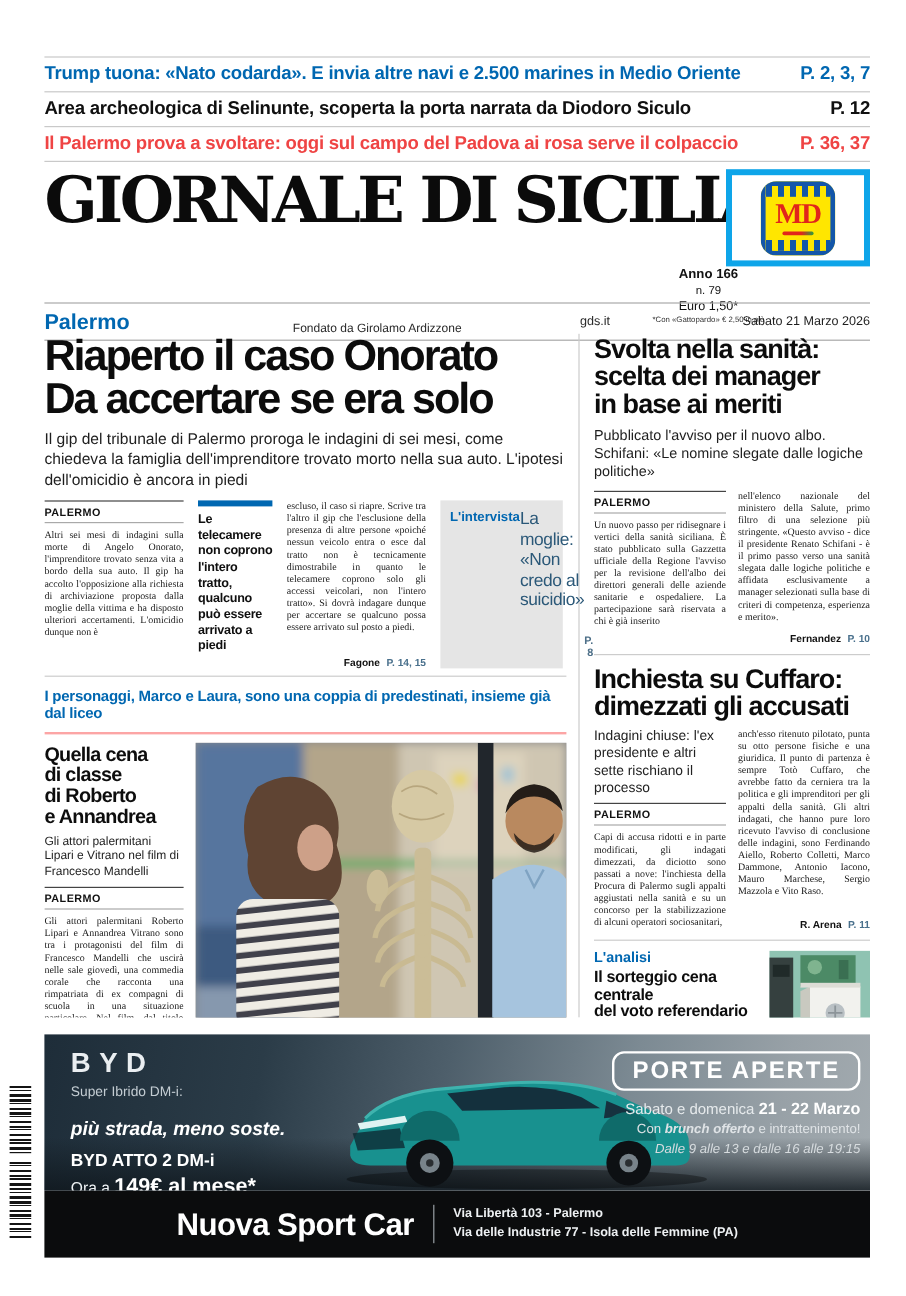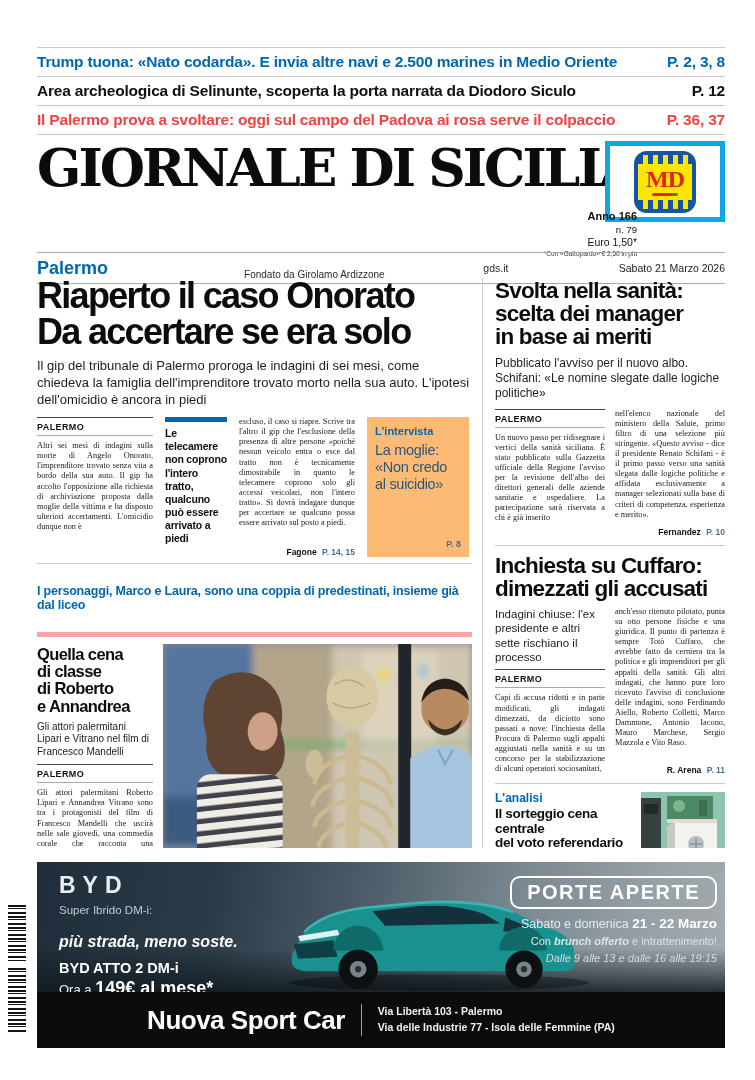--- a/index.html
+++ b/index.html
@@ -25,21 +25,21 @@
   .md{position:relative;width:62px;height:62px;background:#ffe600;border-radius:13px;
       box-shadow:inset 0 0 0 4px #1356a9;overflow:hidden;display:flex;flex-direction:column;
       align-items:center;justify-content:center;}
   .md::before,.md::after{content:"";position:absolute;left:4px;right:4px;height:9px;
       background:repeating-linear-gradient(90deg,#1356a9 0 5px,#ffe600 5px 10px);}
   .md::before{top:4px;} .md::after{bottom:4px;}
   .md-text{font-family:"Liberation Serif",serif;font-weight:bold;color:#e1251b;font-size:24px;
            letter-spacing:-1px;line-height:1;}
   .md-swoosh{width:26px;height:3px;border-radius:2px;margin-top:2px;
              background:linear-gradient(90deg,#e1251b 60%,#2e9e3f 100%);}
-  .edition{position:absolute;right:88px;top:72px;text-align:right;line-height:1.25;}
+  .edition{position:absolute;right:88px;top:85px;text-align:center;line-height:1.25;}
   .ed-anno{font-weight:bold;font-size:11px;}
   .ed-num{font-size:9.5px;}
   .ed-euro{font-size:10.5px;}
   .ed-note{font-size:6.5px;color:#333;margin-top:1px;}
 
   
   .dateline{position:absolute;left:37px;top:252px;width:688px;height:30px;display:flex;align-items:center;
             border-top:1px solid #a9a9a9;border-bottom:1px solid #a9a9a9;}
   .dl-city{color:#0067b1;font-weight:bold;font-size:18px;width:165px;}
   .dl-founded{flex:1.3;text-align:center;font-size:10px;color:#2a2a2a;margin-top:12px;}
@@ -60,26 +60,26 @@
   .bodytext{font-family:"Liberation Serif",serif;font-size:8.3px;line-height:1.22;text-align:justify;
             color:#191919;}
   .byline{text-align:right;font-size:8.5px;font-weight:bold;margin-top:2px;color:#111;}
   .byline .pg{color:#49708c;margin-left:3px;}
 
   .lead-cols{display:grid;grid-template-columns:116px 62px 116px 102px;column-gap:12px;height:140px;}
   .lead-col{display:flex;flex-direction:column;}
   .lead-col .bodytext{flex:1;overflow:hidden;}
   .pullquote{border-top:5px solid #0067b1;padding-top:5px;font-weight:bold;font-size:10.5px;
              line-height:1.25;letter-spacing:-0.2px;color:#0f0f0f;}
-  .intbox{background:#fdba74;padding:8px;display:flex;flex-direction:column;box-sizing:border-box;}
+  .intbox{background:#e5e5e5;padding:8px;display:flex;flex-direction:row;box-sizing:border-box;}
   .intlabel{color:#0067b1;font-weight:bold;font-size:11px;margin-bottom:5px;}
   .intquote{font-size:14.5px;line-height:1.16;color:#2b5878;letter-spacing:-0.3px;}
   .intpage{margin-top:auto;text-align:right;font-size:9px;font-weight:bold;color:#4d6f88;}
 
-  .strap{margin-top:6px;border-top:1px solid #ccc;border-bottom:5px solid #fca5a5;padding:20px 0;
+  .strap{margin-top:6px;border-top:1px solid #ccc;border-bottom:2px solid #fca5a5;padding:9px 0;
          color:#0067b1;font-weight:bold;font-size:12.5px;letter-spacing:-0.2px;}
 
   .film{display:grid;grid-template-columns:116px 1fr;column-gap:10px;margin-top:7px;}
   .film-left{display:flex;flex-direction:column;height:256px;}
   .film-head{font-size:16.5px;line-height:1.04;font-weight:bold;letter-spacing:-0.6px;margin:2px 0 6px;color:#0d0d0d;}
   .film-sub{font-size:10px;line-height:1.25;color:#222;margin-bottom:6px;}
   .film-body{flex:1;overflow:hidden;}
   .film-photo{width:100%;height:240px;overflow:hidden;background:#8a8a8a;}
   .film-photo svg{display:block;width:100%;height:100%;}
 
@@ -132,21 +132,21 @@
   .barcode.b2{top:968px;height:66px;}
 </style>
 </head>
 <body>
 
 <div class="page">
 
   <div class="teasers">
     <div class="teaser-row t-blue">
       <span>Trump tuona: «Nato codarda». E invia altre navi e 2.500 marines in Medio Oriente</span>
-      <span class="teaser-page">P. 2, 3, 8</span>
+      <span class="teaser-page">P. 2, 3, 7</span>
     </div>
     <div class="teaser-row t-black">
       <span>Area archeologica di Selinunte, scoperta la porta narrata da Diodoro Siculo</span>
       <span class="teaser-page">P. 12</span>
     </div>
     <div class="teaser-row t-gray">
       <span>Il Palermo prova a svoltare: oggi sul campo del Padova ai rosa serve il colpaccio</span>
       <span class="teaser-page">P. 36, 37</span>
     </div>
   </div>

